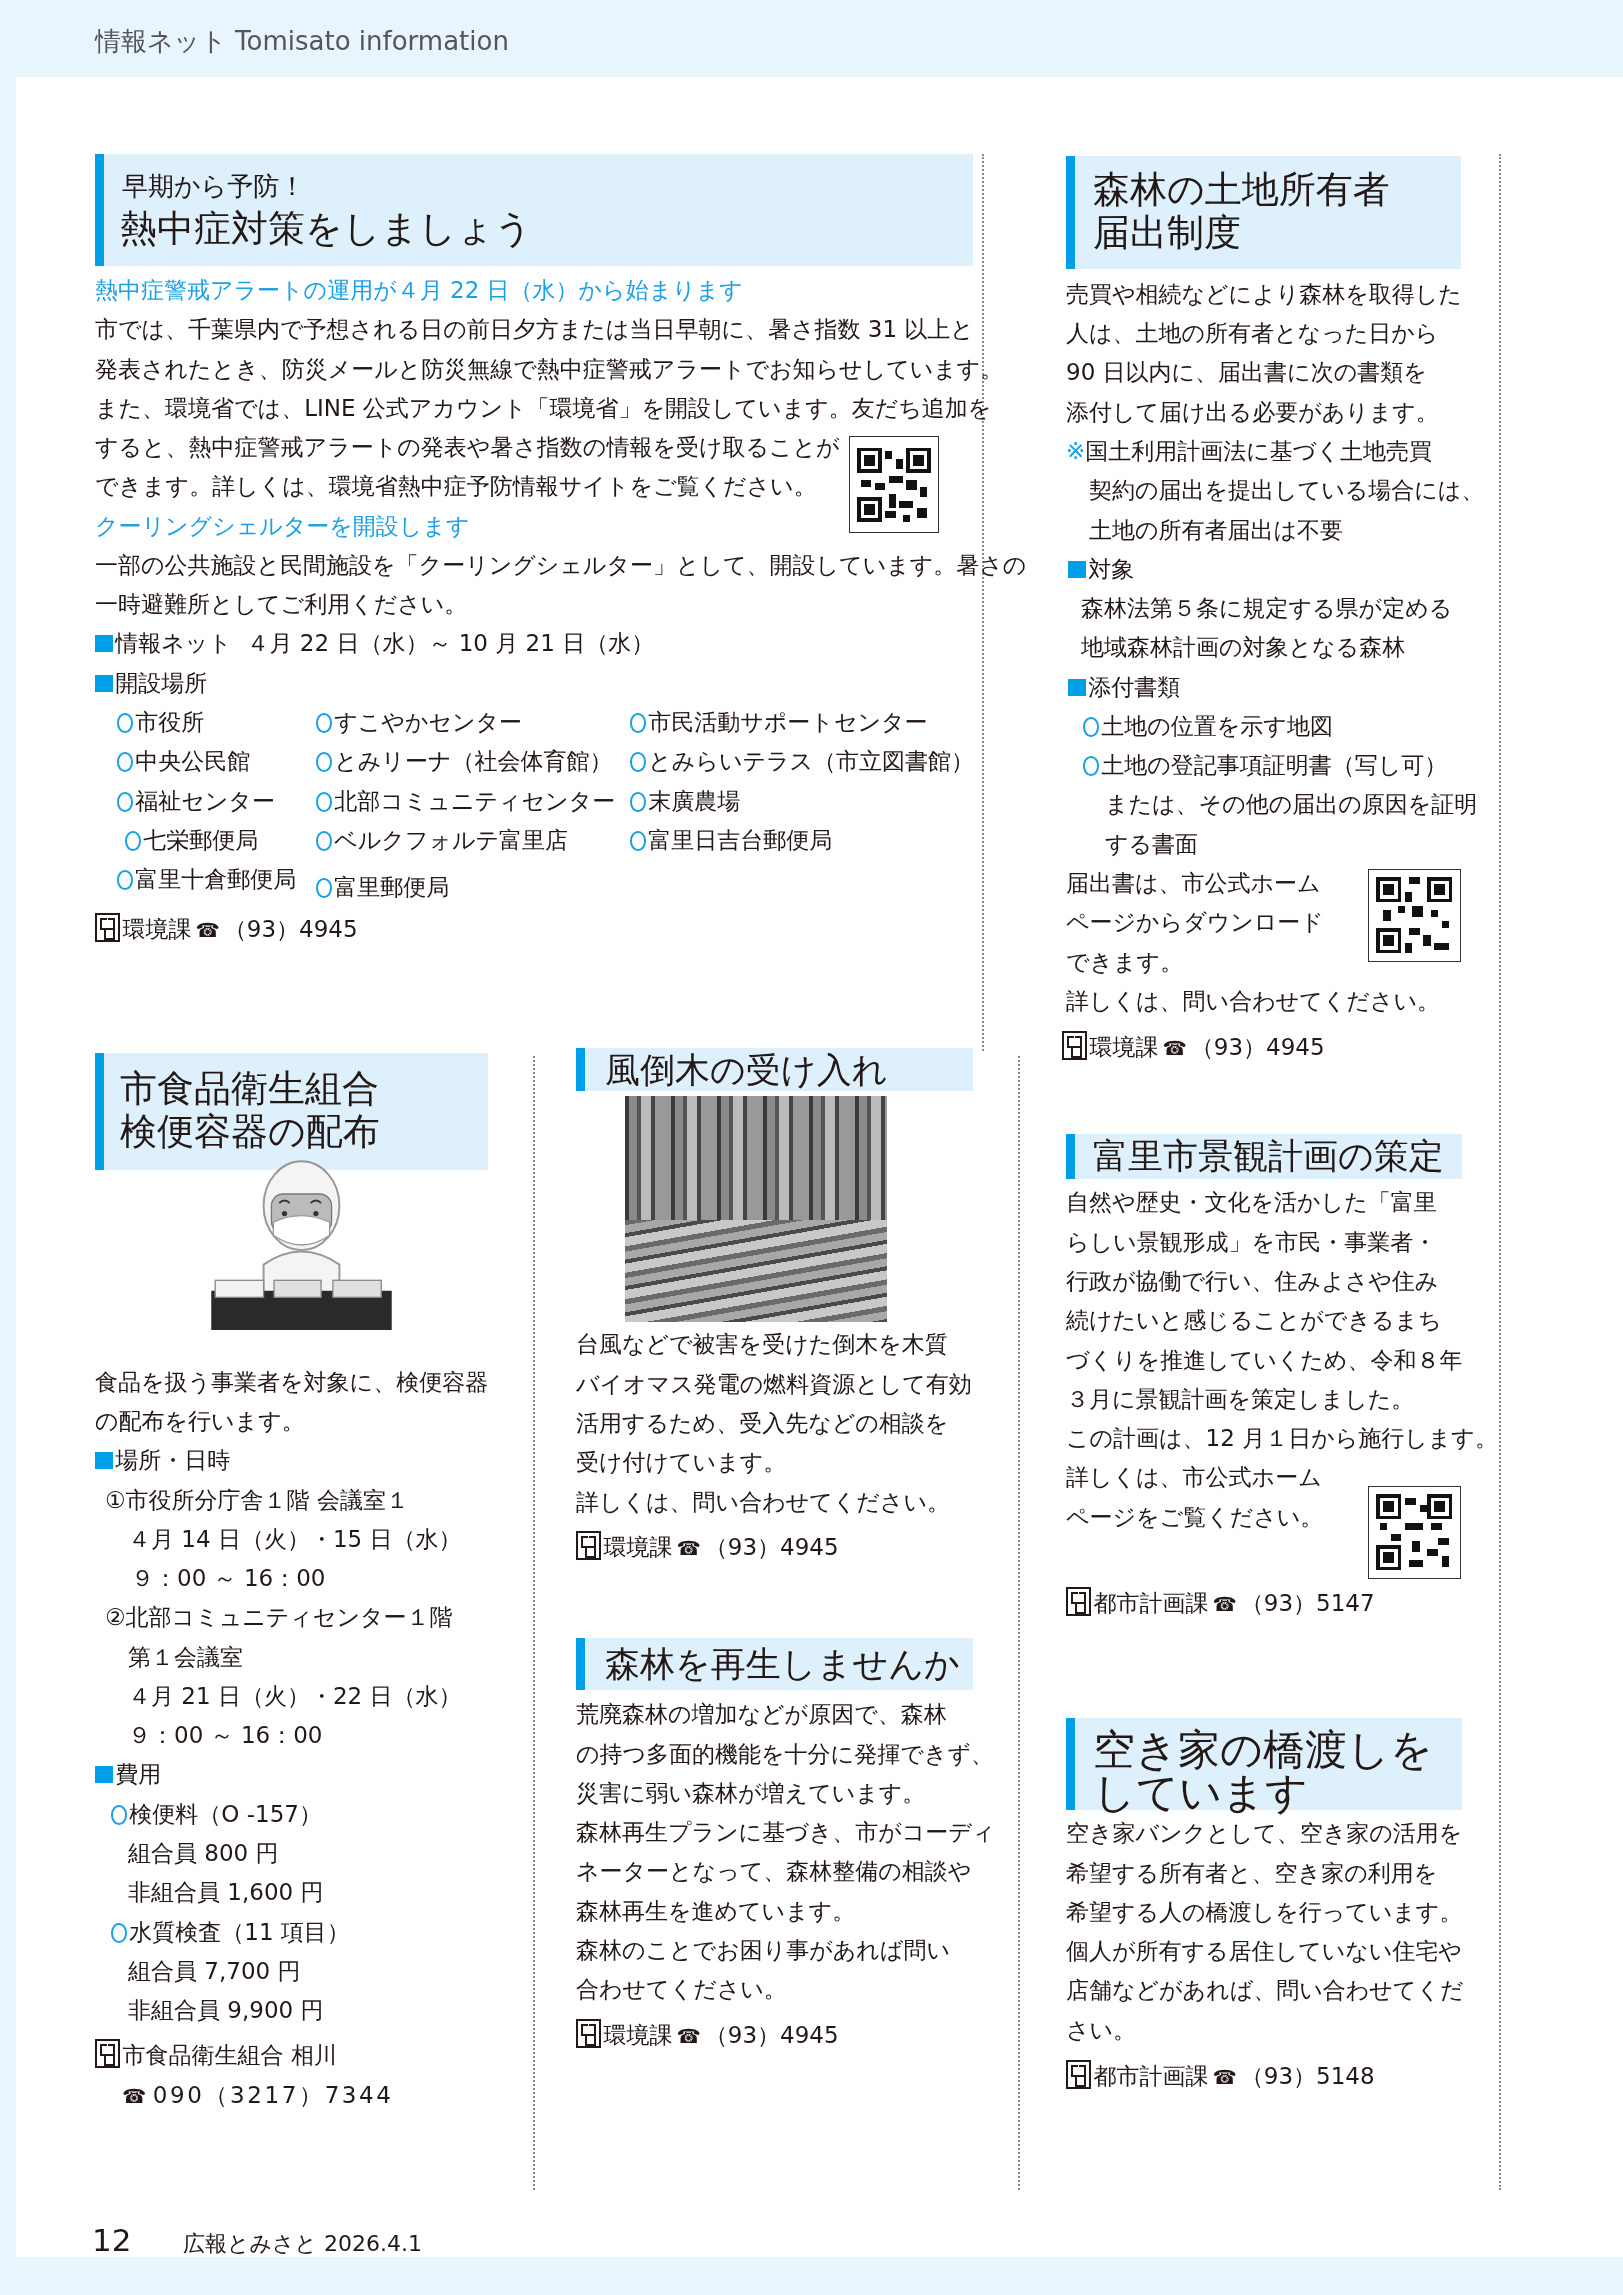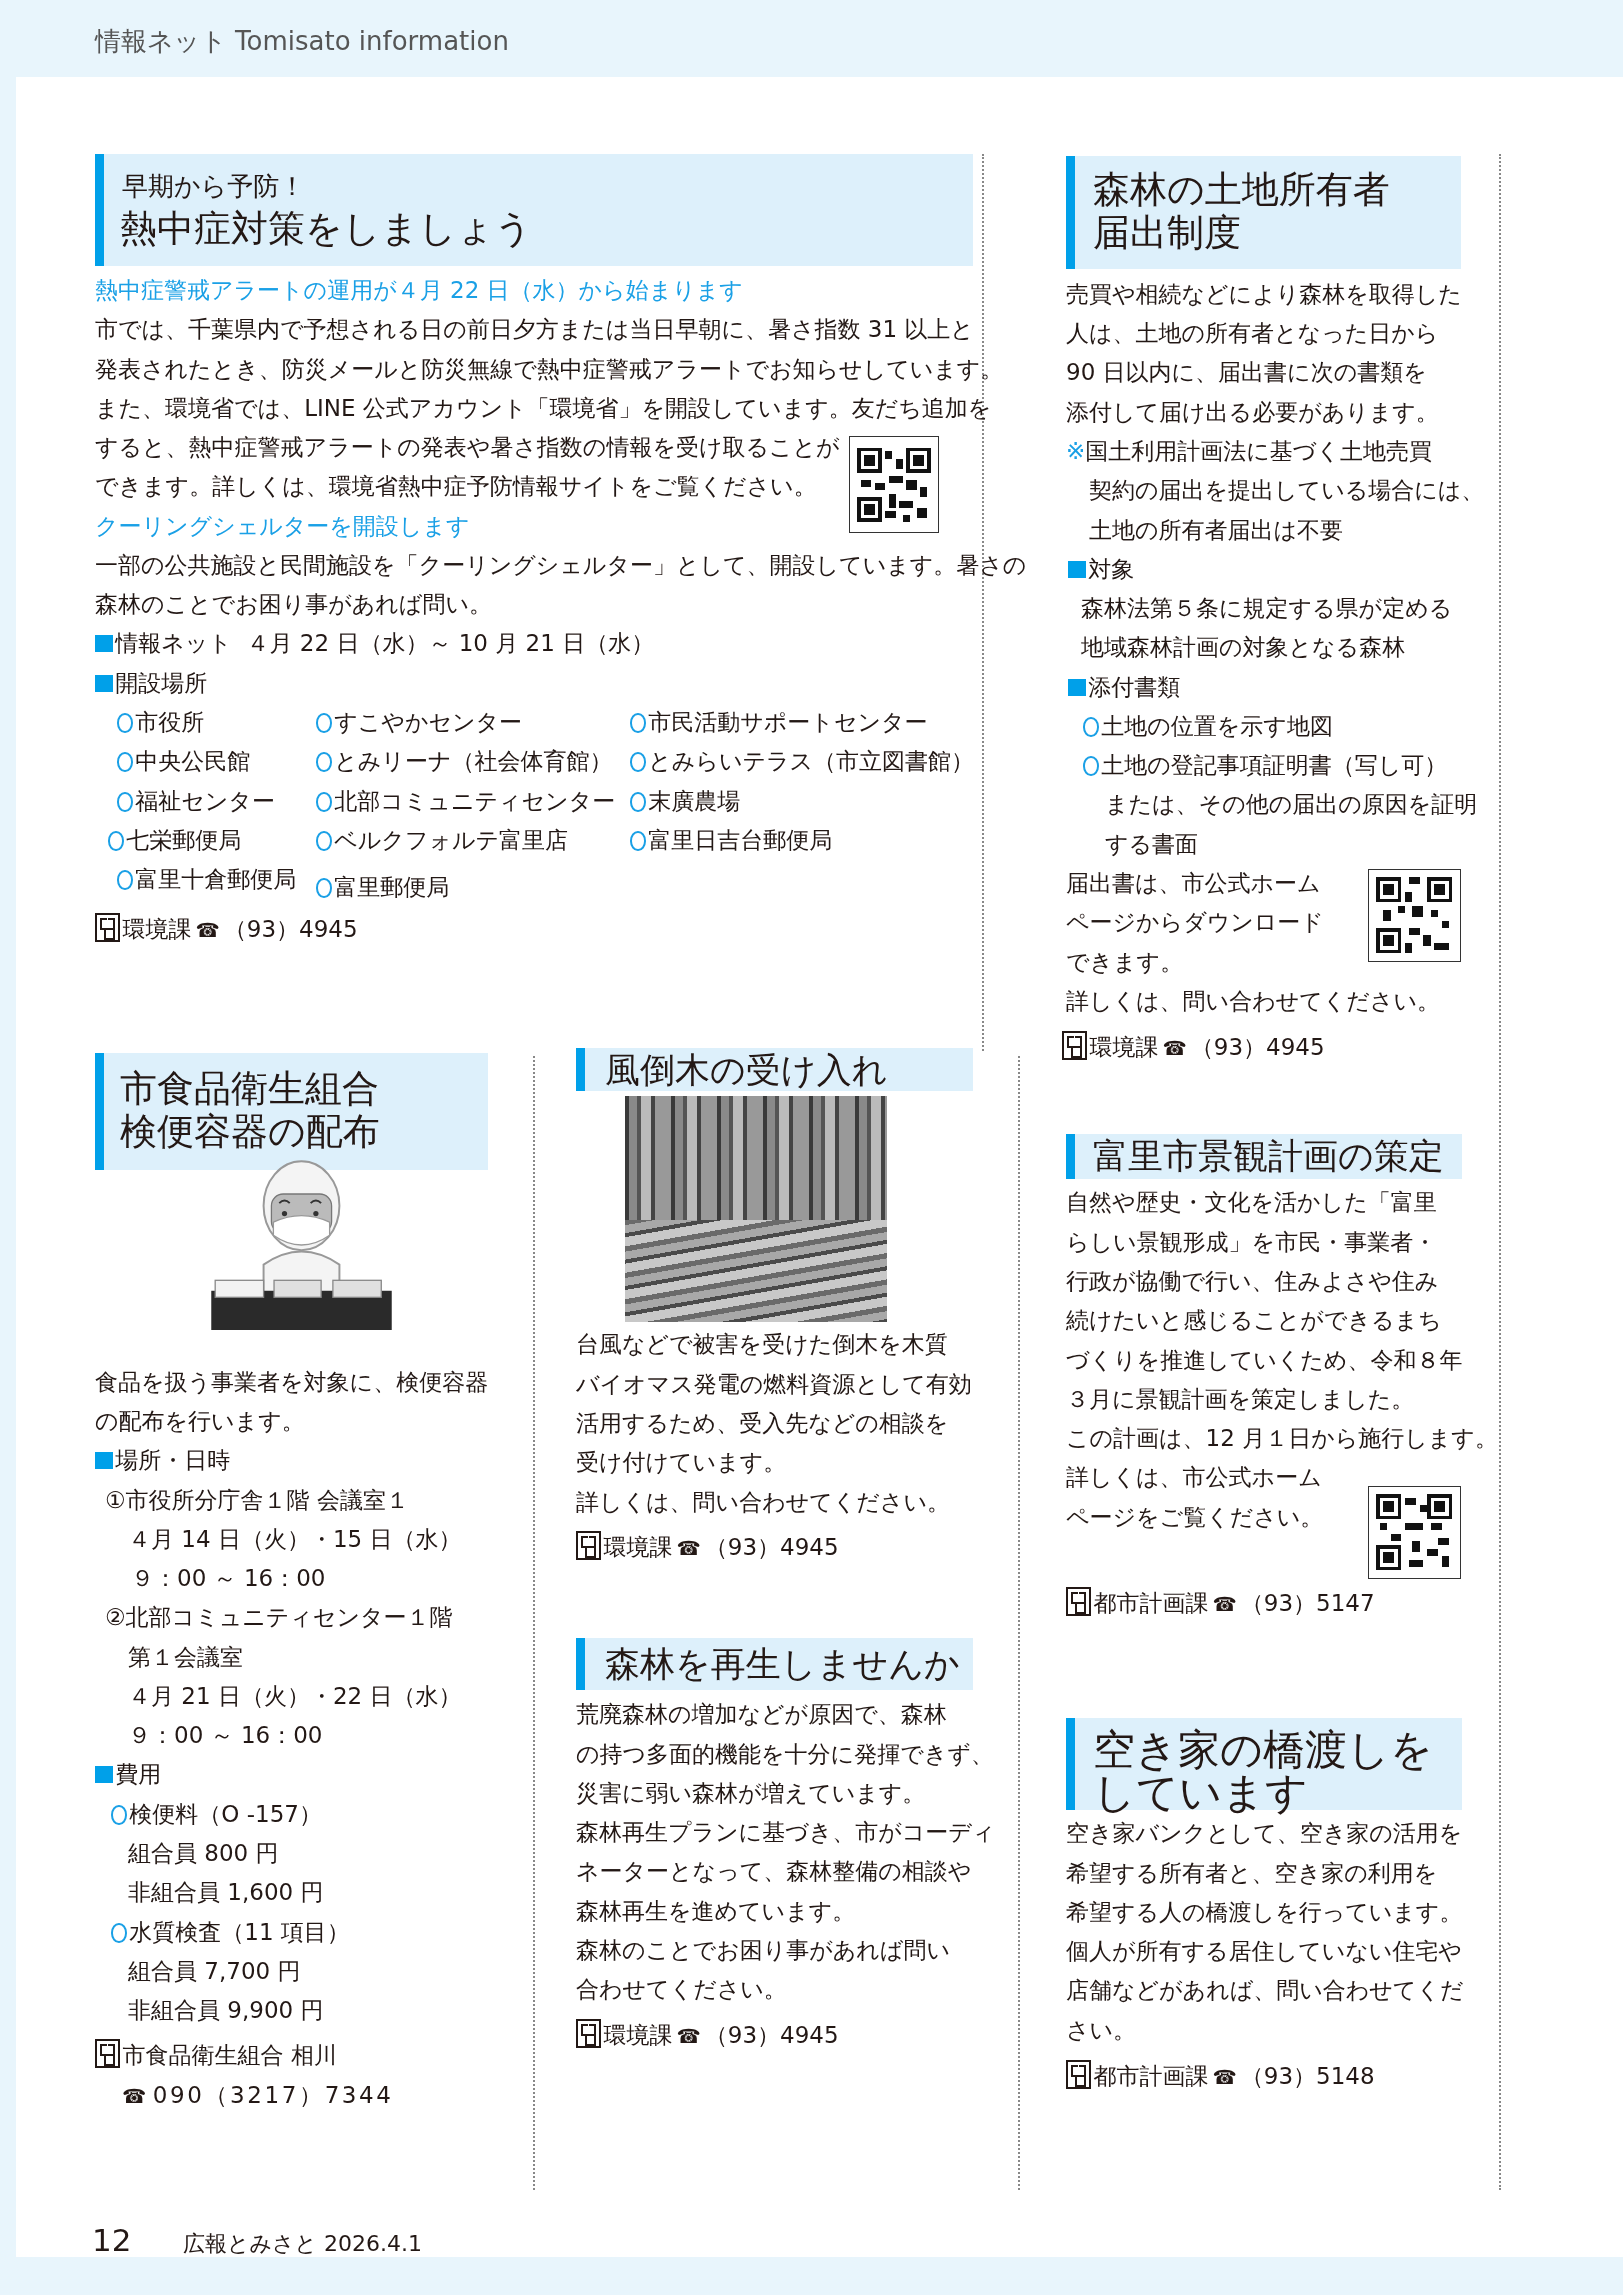--- a/index.html
+++ b/index.html
@@ -78,42 +78,42 @@
           <rect x="9" y="13" width="2" height="4"></rect>
           <rect x="12" y="15" width="4" height="2"></rect>
       <rect x="17" y="17" width="3" height="3"></rect>
           <rect x="13" y="19" width="2" height="2"></rect>
           <rect x="8" y="18" width="3" height="2"></rect>
     </g>
       </svg>
   </div>
   <div class="t blue" style="left:95px;top:507px;">クーリングシェルターを開設します</div>
   <div class="t" style="left:95px;top:546px;">一部の公共施設と民間施設を「クーリングシェルター」として、開設しています。暑さの</div>
-  <div class="t" style="left:95px;top:585px;">森林のことでお困り事があれば問い。</div>
+  <div class="t" style="left:95px;top:585px;">一時避難所としてご利用ください。</div>
 
   <div class="t" style="left:95px;top:624px;">
     <span class="sq"></span><span>情報ネット</span>&nbsp;&nbsp;<span>４月 22 日（水）～ 10 月 21 日（水）</span>
   </div>
   <div class="t" style="left:95px;top:664px;">
     <span class="sq"></span><span>開設場所</span>
   </div>
 
   <div class="t" style="left:117px;top:703px;"><span class="ring"></span><span>市役所</span></div>
   <div class="t" style="left:316px;top:703px;"><span class="ring"></span><span>すこやかセンター</span></div>
   <div class="t" style="left:630px;top:703px;"><span class="ring"></span><span>市民活動サポートセンター</span></div>
 
   <div class="t" style="left:117px;top:742px;"><span class="ring"></span><span>中央公民館</span></div>
   <div class="t" style="left:316px;top:742px;"><span class="ring"></span><span>とみリーナ（社会体育館）</span></div>
   <div class="t" style="left:630px;top:742px;"><span class="ring"></span><span>とみらいテラス（市立図書館）</span></div>
 
   <div class="t" style="left:117px;top:782px;"><span class="ring"></span><span>福祉センター</span></div>
   <div class="t" style="left:316px;top:782px;"><span class="ring"></span><span>北部コミュニティセンター</span></div>
   <div class="t" style="left:630px;top:782px;"><span class="ring"></span><span>末廣農場</span></div>
 
-  <div class="t" style="left:108px;top:821px;"><span class="ring"></span><span>七栄郵便局</span></div>
+  <div class="t" style="left:125px;top:821px;"><span class="ring"></span><span>七栄郵便局</span></div>
   <div class="t" style="left:316px;top:821px;"><span class="ring"></span><span>ベルクフォルテ富里店</span></div>
   <div class="t" style="left:630px;top:821px;"><span class="ring"></span><span>富里日吉台郵便局</span></div>
 
   <div class="t" style="left:117px;top:860px;"><span class="ring"></span><span>富里十倉郵便局</span></div>
   <div class="t" style="left:316px;top:860px;margin-top:8px;"><span class="ring"></span><span>富里郵便局</span></div>
 
   <div class="t" style="left:95px;top:910px;">
     <span class="toi"><i></i></span><span>環境課</span><span class="tel">☎</span><span>（93）4945</span>
   </div>
 </section>

